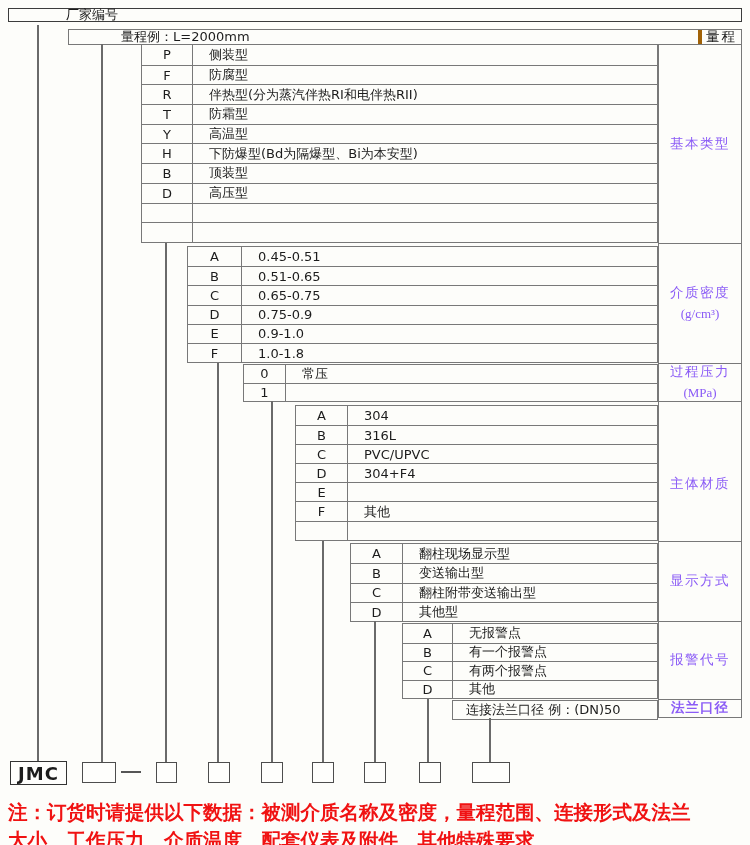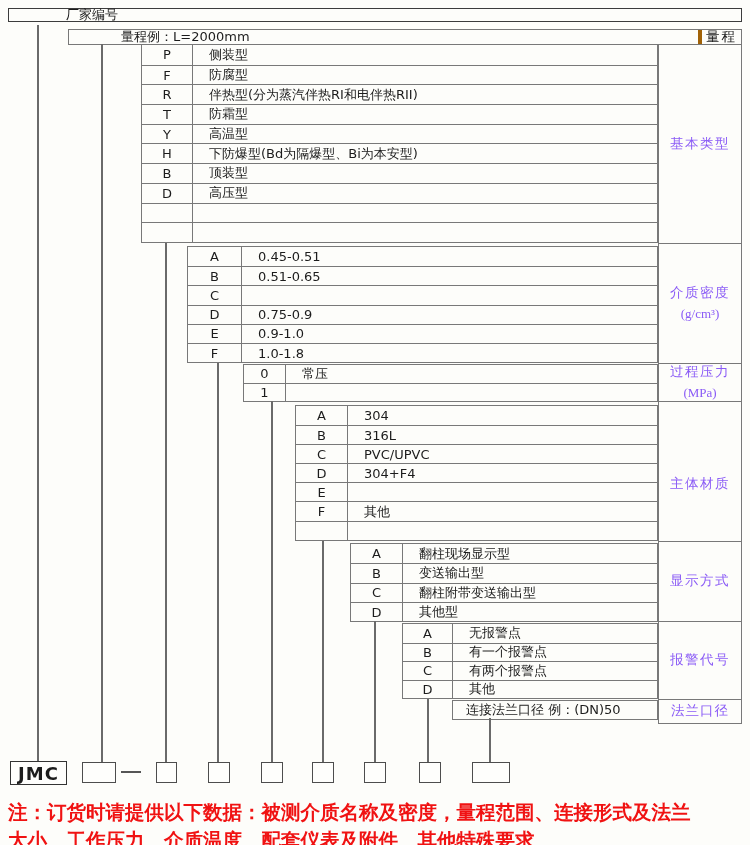--- a/index.html
+++ b/index.html
@@ -63,21 +63,21 @@
     font-family:"Liberation Serif","DejaVu Serif",serif;font-size:13.5px;color:#8b5cf6;
     letter-spacing:1.5px;line-height:1.55;text-align:center;
   }
   .lbl .sub{letter-spacing:0;font-size:13px;}
   #lbl-basic   {top:44px;height:200px;}
   #lbl-density {top:243px;height:121px;}
   #lbl-pressure{top:363px;height:39px;}
   #lbl-material{top:401px;height:167px;}
   #lbl-display {top:541px;height:81px;}
   #lbl-alarm   {top:621px;height:79px;}
-  #lbl-flange  {top:699px;height:25px;letter-spacing:1px;}
+  #lbl-flange  {top:699px;height:19px;letter-spacing:1px;font-weight:bold;}
 
   
   .vline{position:absolute;width:1.5px;background:#6a6a6a;}
   #v1{left:37px; top:25px; height:737px;}
   #v2{left:101px;top:44px; height:718px;}
   #v3{left:165px;top:243px;height:519px;}
   #v4{left:217px;top:363px;height:399px;}
   #v5{left:271px;top:401px;height:361px;}
   #v6{left:322px;top:541px;height:221px;}
   #v7{left:374px;top:621px;height:141px;}
@@ -170,20 +170,21 @@
     <div class="row">
       <div class="code">A</div>
       <div class="desc">0.45-0.51</div>
     </div>
     <div class="row">
       <div class="code">B</div>
       <div class="desc">0.51-0.65</div>
     </div>
     <div class="row">
       <div class="code">C</div>
+      <div class="desc">0.65-0.75</div>
     </div>
     <div class="row">
       <div class="code">D</div>
       <div class="desc">0.75-0.9</div>
     </div>
     <div class="row">
       <div class="code">E</div>
       <div class="desc">0.9-1.0</div>
     </div>
     <div class="row">

